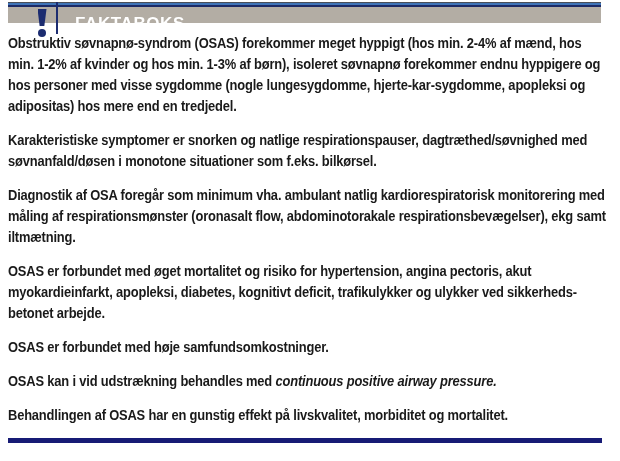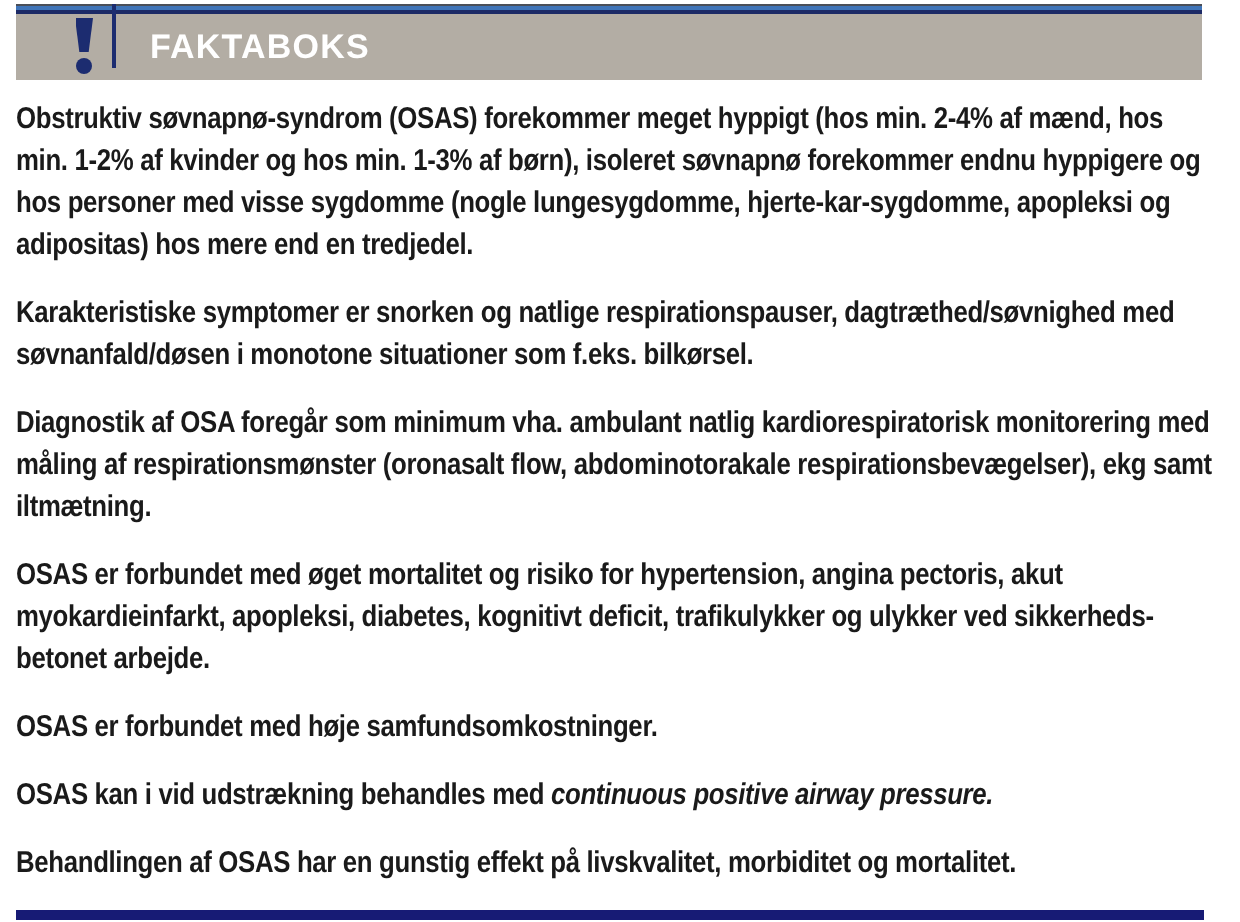--- a/index.html
+++ b/index.html
@@ -18,21 +18,21 @@
   }
   .top-border {
     height: 5px;
     background: linear-gradient(
       #4a4f58 0 20%,
       #3f74b8 20% 60%,
       #1c2a66 60% 100%);
   }
   .header-bar {
     position: relative;
-    height: 33px;
+    height: 16px;
     background: #b3ada4;
   }
   .excl {
     position: absolute;
     left: 29px;
     top: 2px;
     width: 10px;
     height: 29px;
   }
   .excl-bar {

